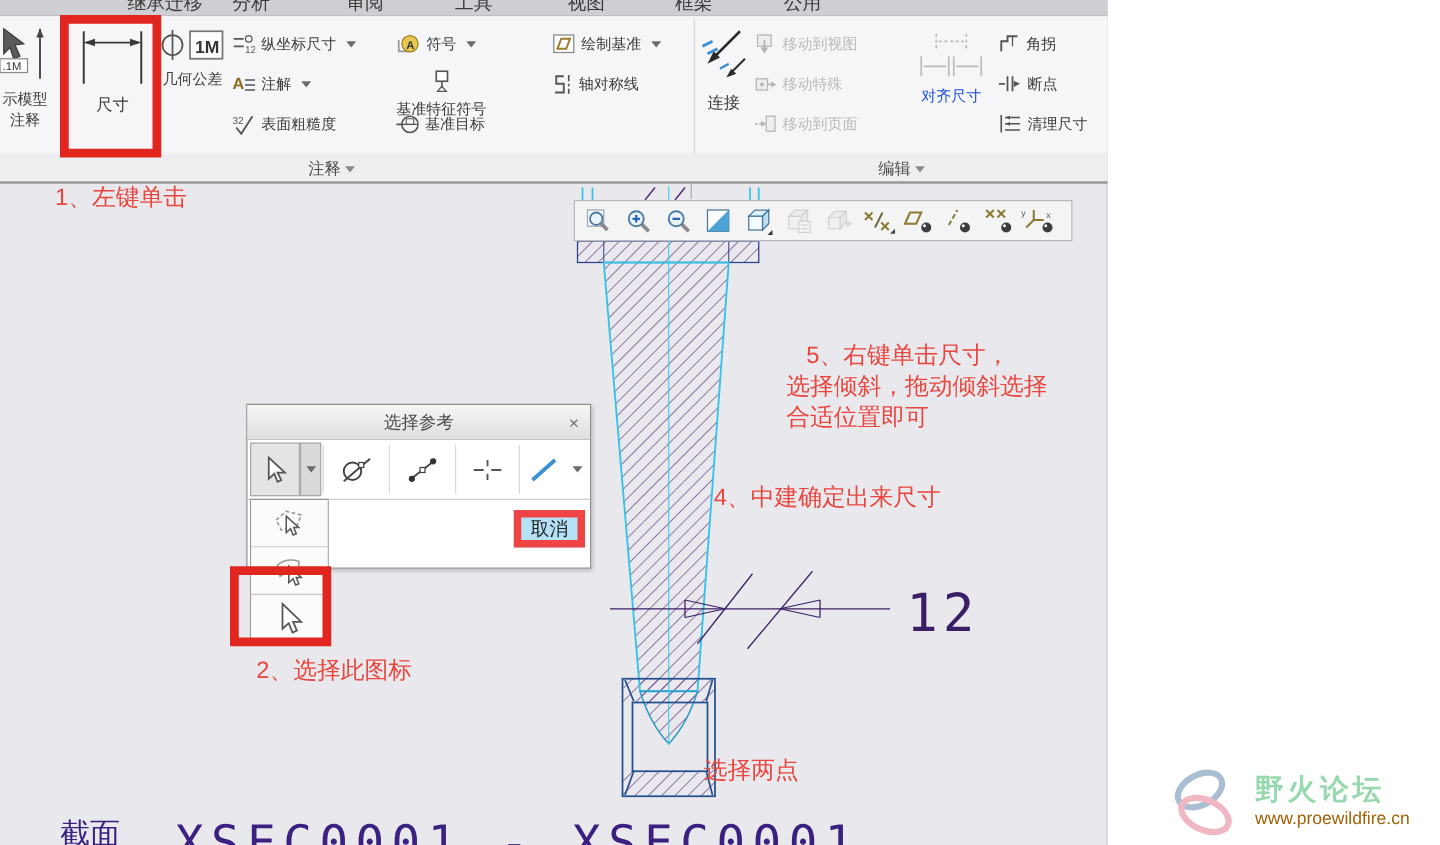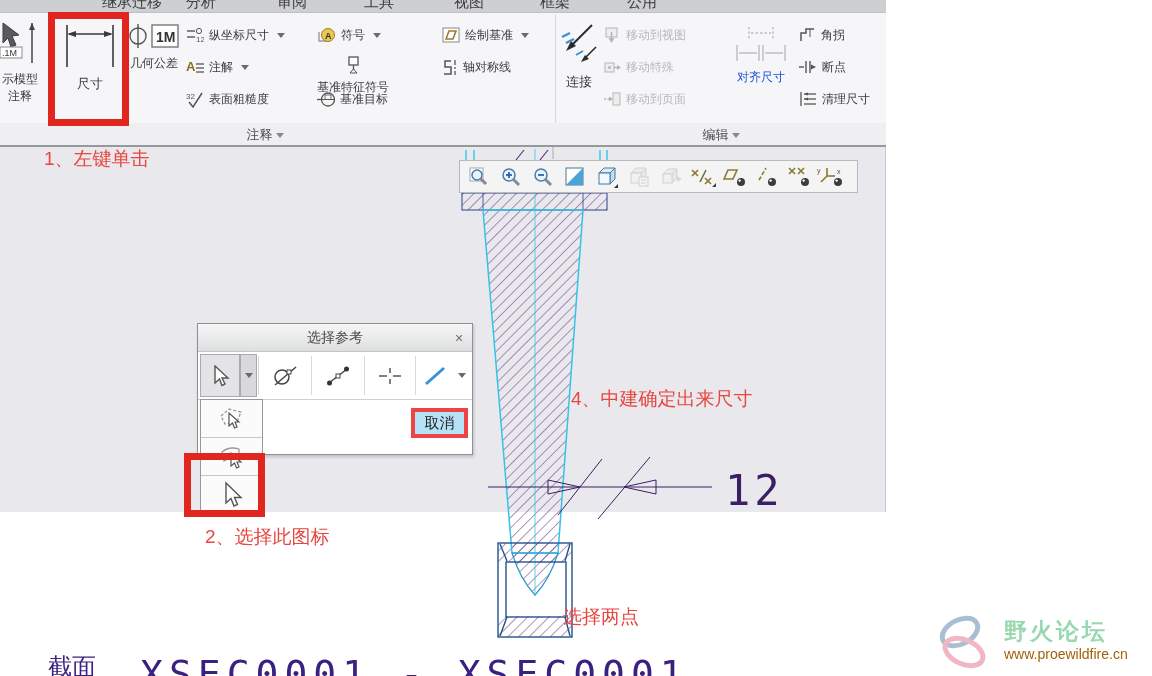--- a/index.html
+++ b/index.html
@@ -1,19 +1,19 @@
 <!DOCTYPE html>
 <html><head>
 <meta charset="utf-8">
 <style>
   * { margin:0; padding:0; box-sizing:border-box; }
   html,body { width:1152px; height:676px; background:#ffffff; overflow:hidden;
               font-family:"Liberation Sans", sans-serif; }
   #stage { position:relative; width:1152px; height:676px; background:#fff; }
-  #appwin { position:absolute; left:0; top:0; width:886px; height:512px;
+  #appwin { position:absolute; left:0; top:0; width:886px; height:676px;
             background:#e9e9ed; border-right:1px solid #c9cacd; }
 
   
   #tabrow { position:absolute; left:0; top:0; width:886px; height:13px;
             background:#cdcfd2; overflow:hidden; border-bottom:1px solid #bfc0c3;}
   .tab { position:absolute; top:-7px; font-size:15px; color:#3b3b3d; white-space:nowrap; }
   #ribbon { position:absolute; left:0; top:13px; width:886px; height:110px; background:#f6f6f8; }
   #groupstrip { position:absolute; left:0; top:123px; width:886px; height:24px;
                 background:#efeff1; border-bottom:2px solid #97989b; }
   .grouplabel { position:absolute; top:3px; font-size:13px; color:#4c4c4e; text-align:center; }
@@ -50,21 +50,21 @@
   #selref-title { height:28px; background:linear-gradient(#f6f6f6,#dedfe0);
                   border-bottom:1px solid #c4c4c6; display:flex; align-items:center; }
   #selref-title .t { flex:1; text-align:center; font-size:14px; color:#4a4a4c; }
   #selref-title .x { width:26px; text-align:center; font-size:14px; color:#6e6e70; }
   #selref-tools { height:48px; border-bottom:1px solid #cfcfd1; display:flex; align-items:stretch; padding:2px; }
   .selbtn { display:flex; align-items:center; justify-content:center; border:1px solid transparent; }
   .selbtn.pressed { background:#e4e4e6; border:1px solid #aaabad; }
   .selbtn.drop { width:17px; background:#d9d9db; border:1px solid #aaabad; }
   .selsep { width:1px; background:#d9d9db; margin:2px 1px; }
   #cancelbtn { position:absolute; left:213px; top:84px; width:57px; height:30px;
-               background:#b5e2f7; border:4px solid #ef4444; font-size:15px; color:#222;
+               background:#b5e2f7; border:6px solid #ef4444; font-size:15px; color:#222;
                display:flex; align-items:center; justify-content:center; }
   #seldrop { position:absolute; left:200px; top:399px; width:63px; height:117px;
              background:#fff; border:1px solid #97989a; }
   .dropitem { height:38px; border-bottom:1px solid #c6c7c9; display:flex; align-items:center;
               justify-content:center; background:#fbfbfc; }
   .dropitem:last-child { border-bottom:none; }
 
   
   #watermark { position:absolute; left:930px; top:612px; width:222px; height:62px; }
   #wm-title { position:absolute; left:74px; top:4px; font-size:23px; font-weight:bold;
@@ -543,20 +543,25 @@
     </div>
     <div class="redtext" style="left:205px; top:524px;">
       <span>2、选择此图标</span>
     </div>
     <div class="redtext" style="left:563px; top:604px;">
       <div><span>选择两点</span></div>
     </div>
     <div class="redtext" style="left:571px; top:386px;">
       <span>4、中建确定出来尺寸</span>
     </div>
+    <div class="redtext" style="left:629px; top:272px;">
+      <div style="padding-left:16px"><span>5、右键单击尺寸，</span></div>
+      <div><span>选择倾斜，拖动倾斜选择</span></div>
+      <div><span>合适位置即可</span></div>
+    </div>
   </div>
 
   <div id="watermark">
     <svg width="72" height="62" viewBox="0 0 72 62">
       <ellipse cx="30" cy="20" rx="19" ry="12" fill="none" stroke="#a9bed2" stroke-width="5" transform="rotate(-28 30 20)"></ellipse>
       <ellipse cx="34" cy="40" rx="20" ry="12" fill="none" stroke="#efb6c3" stroke-width="5" transform="rotate(24 34 40)"></ellipse>
     </svg>
     <div id="wm-title">野火论坛</div>
     <div id="wm-url">www.proewildfire.cn</div>
   </div>

